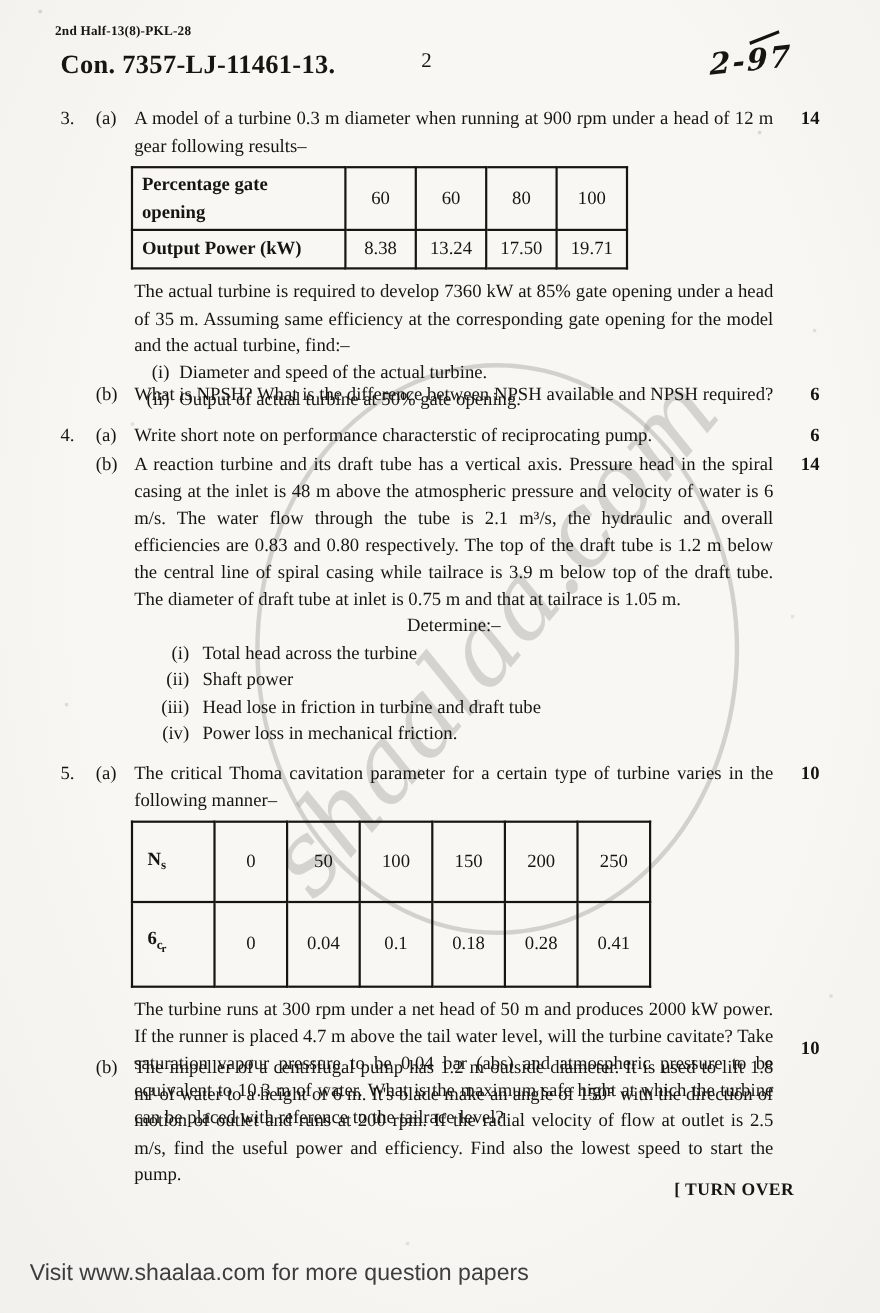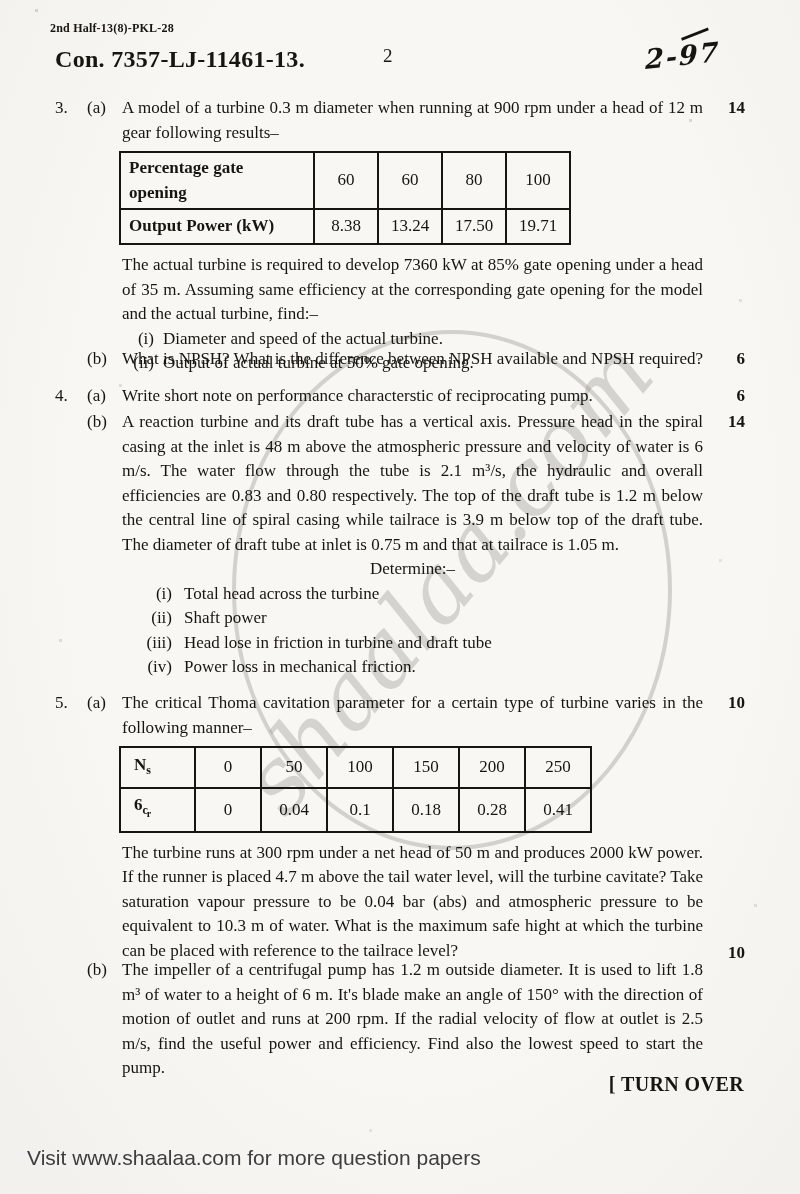--- a/index.html
+++ b/index.html
@@ -33,33 +33,33 @@
   .qbody{width:581px;flex:none;text-align:justify;}
   .qmarks{flex:1;text-align:right;font-weight:bold;}
   .para{margin:0;}
   .row-q5b .qmarks{margin-top:-17px;}
   
   .qtable{border-collapse:collapse;margin:6px 0 8px -3px;}
   .qtable td{border:2px solid #17150f;text-align:center;padding:3px 8px;font-size:17px;}
   .qtable td.rowhead{text-align:left;font-weight:bold;}
   .t1 td:first-child{width:176px;}
   .t1 td{min-width:46px;height:27px;}
-  .t2 td{min-width:48px;height:31px;padding:4px 8px;}
+  .t2 td{min-width:48px;height:31px;padding:20px 8px;}
   .t2 td.rowhead{width:52px;padding-left:13px;}
   sub{font-size:12px;}
   sub.subsub{font-size:10px;vertical-align:-7px;margin-left:-1px;}
   
   .subitem{display:flex;text-align:left;}
   .subnum{flex:none;text-align:right;}
   .s3 .subnum{width:32px;}
   .s3 .subtext{margin-left:9px;}
   .s4 .subnum{width:50px;}
   .s4 .subtext{margin-left:12px;}
   
-  .turnover{position:absolute;right:56px;top:1073px;font-size:20px;font-weight:bold;letter-spacing:.4px;}
+  .turnover{position:absolute;right:78px;top:1073px;font-size:16px;font-weight:bold;letter-spacing:.4px;}
   .sitenote{position:absolute;left:27px;top:1146px;font-family:"Liberation Sans",sans-serif;
     font-size:21px;color:#3d3d3d;}
   .specks{position:absolute;left:0;top:0;width:1px;height:1px;background:transparent;
     box-shadow:690px 120px 0 1px rgba(80,78,70,.18), 120px 385px 0 1px rgba(80,78,70,.15),
     740px 300px 0 1px rgba(80,78,70,.14), 60px 640px 0 1px rgba(80,78,70,.16),
     720px 560px 0 1px rgba(80,78,70,.12), 755px 905px 0 1px rgba(80,78,70,.15),
     370px 1130px 0 1px rgba(80,78,70,.12), 36px 10px 0 1px rgba(80,78,70,.2);}
 </style>
 </head>
 <body>

